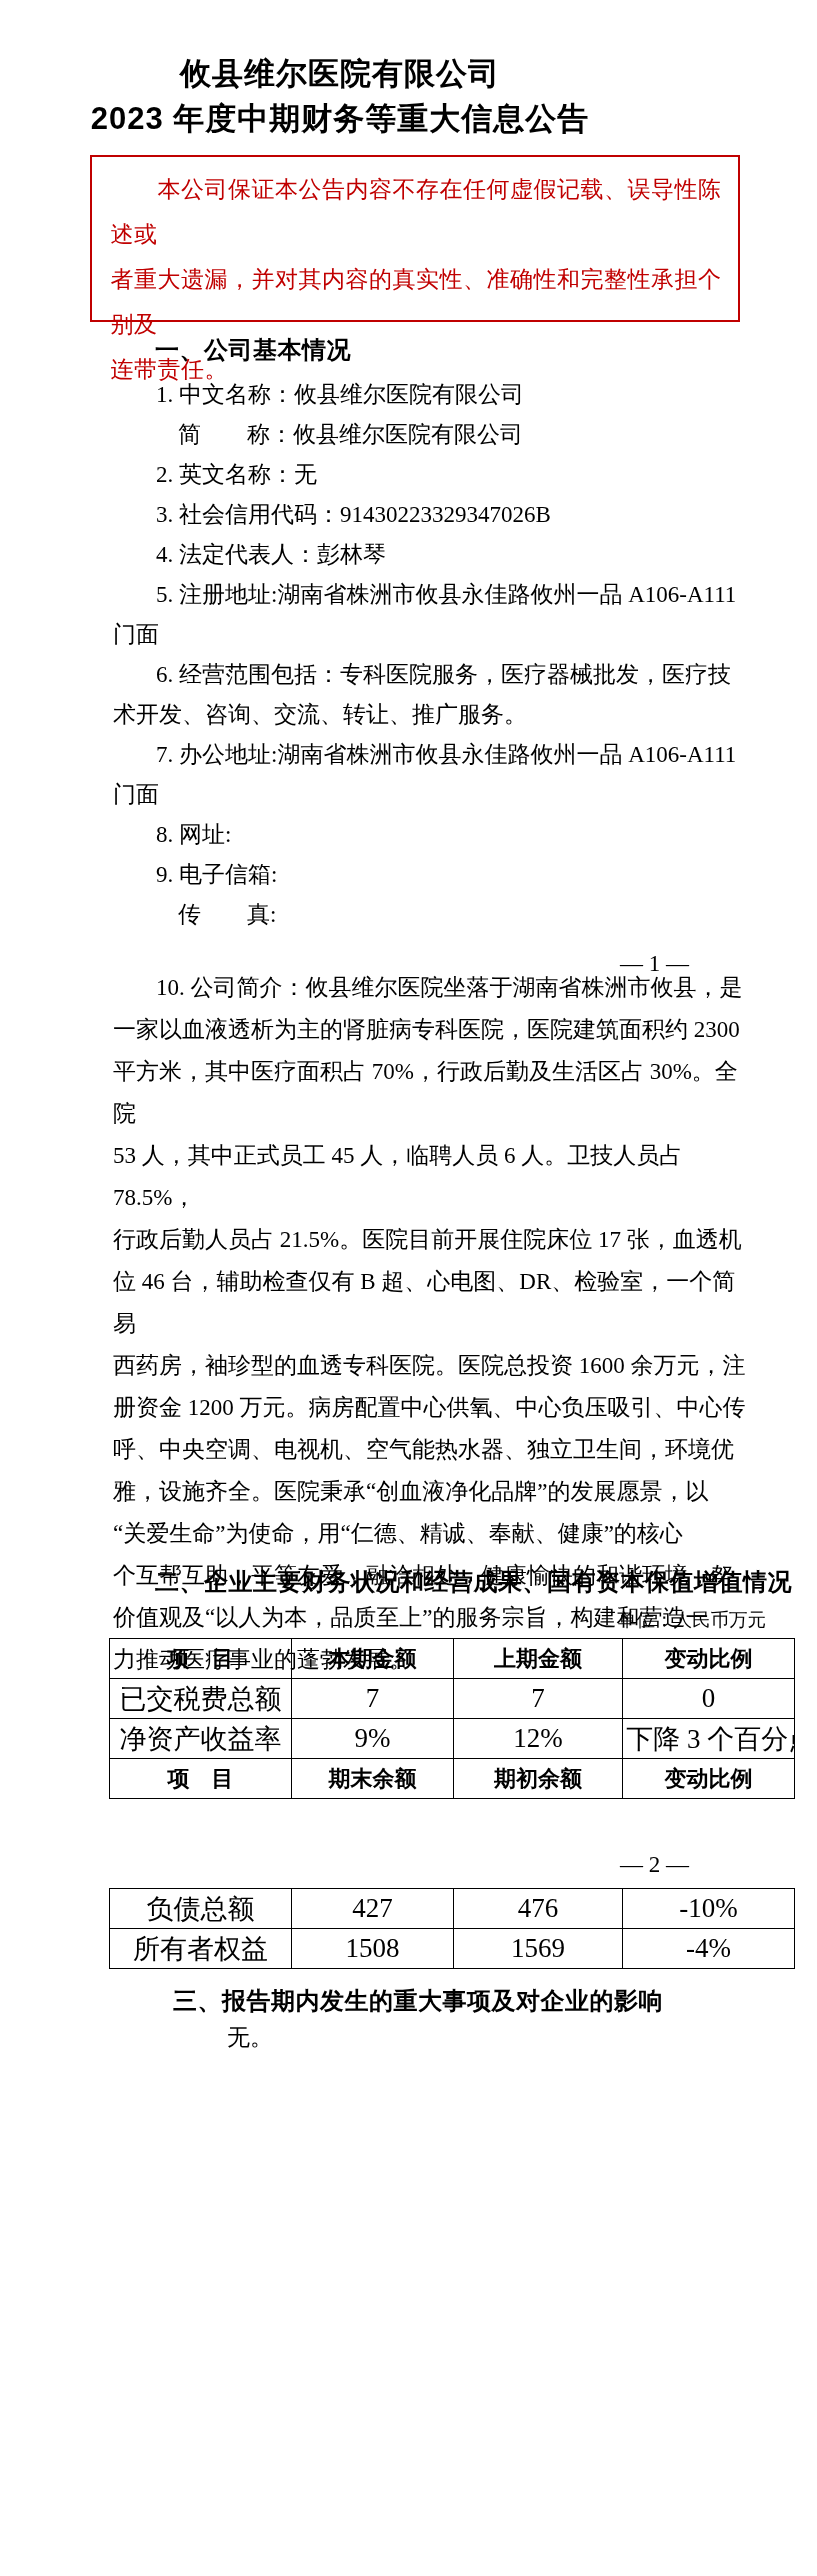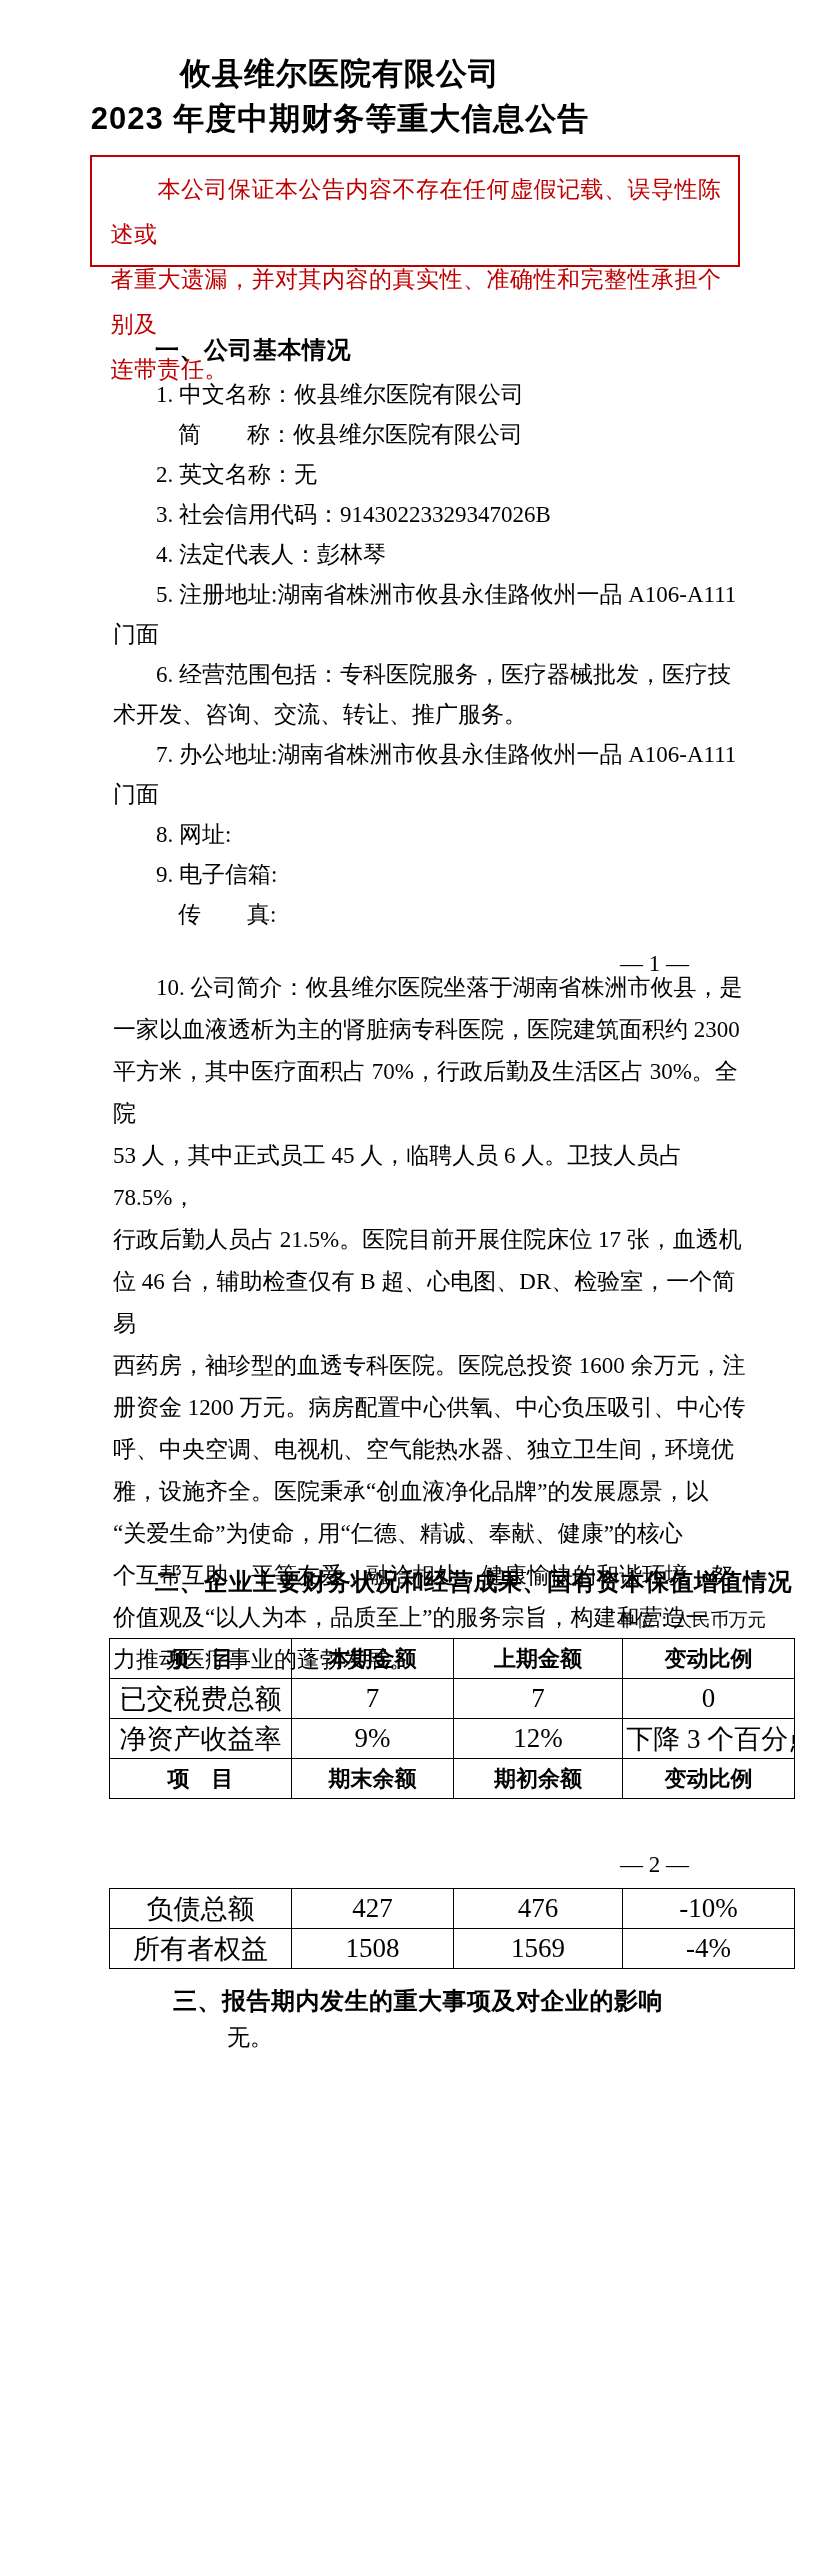--- a/index.html
+++ b/index.html
@@ -16,21 +16,21 @@
   .doc-title{
     left:0;width:664px;text-align:center;
     font-family:"Liberation Sans","DejaVu Sans",sans-serif;
     font-weight:700;font-size:31px;line-height:44px;
     letter-spacing:1px;
     margin-left:8px;
   }
   #title1{top:52px;}
   #title2{top:97px;}
   .disc-box{
-    left:90px;top:155px;width:650px;height:112px;
+    left:90px;top:155px;width:650px;height:167px;
     box-sizing:border-box;
     border:2.1px solid #c00000;
     color:#c00000;
     padding:10.3px 14.4px 0 18.5px;
     font-size:23px;line-height:45px;
     letter-spacing:0.5px;
   }
   .disc-box .first{text-indent:47px;}
   .sec-heading{
     font-family:"Liberation Sans","DejaVu Sans",sans-serif;

